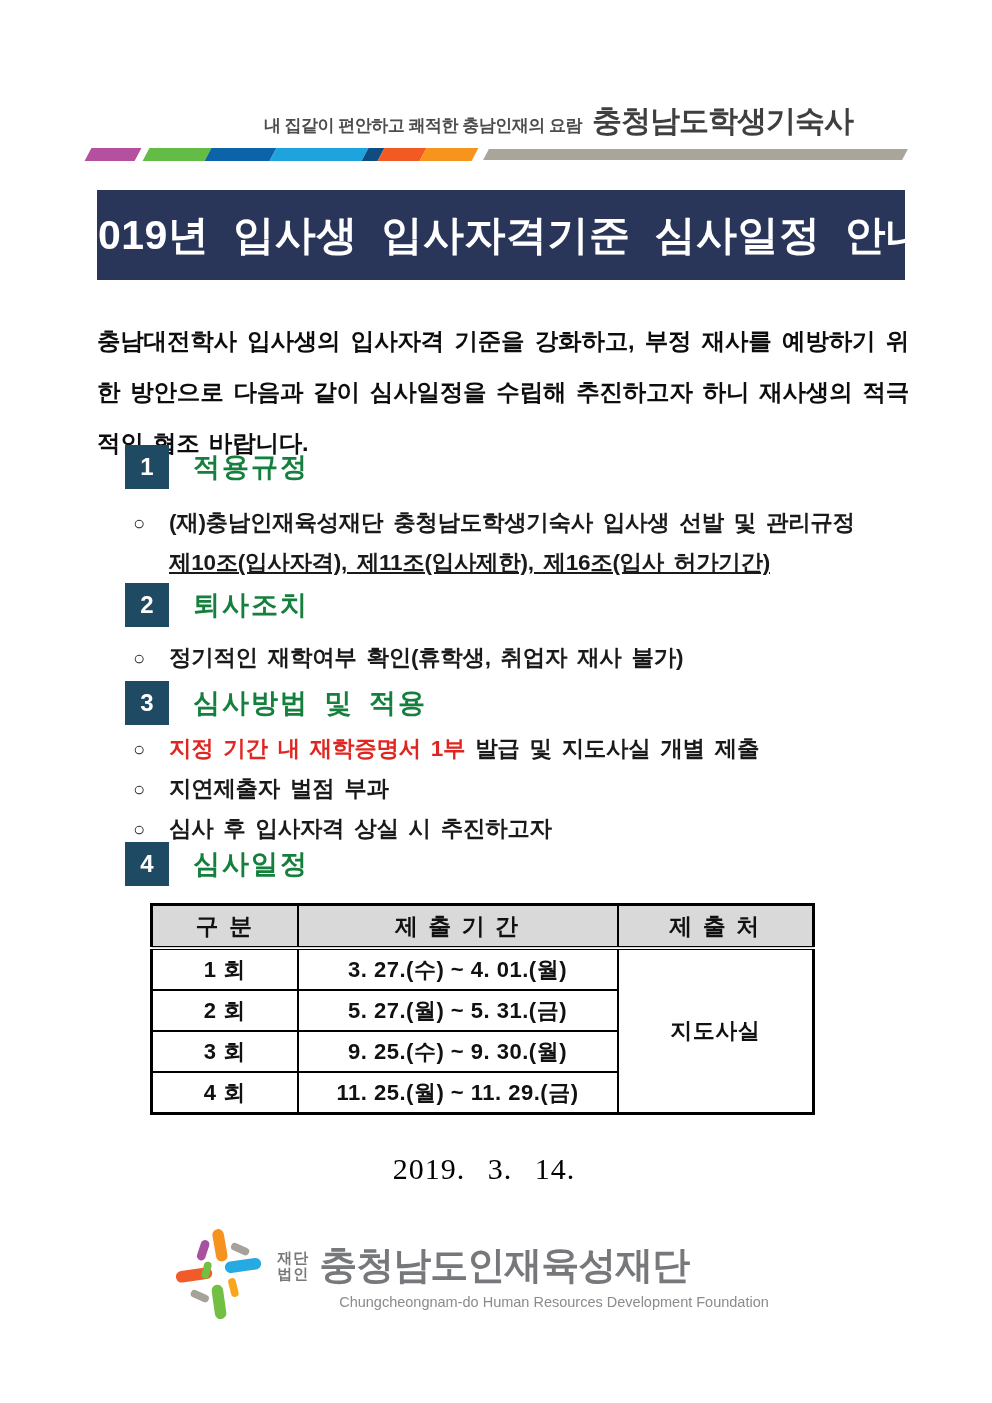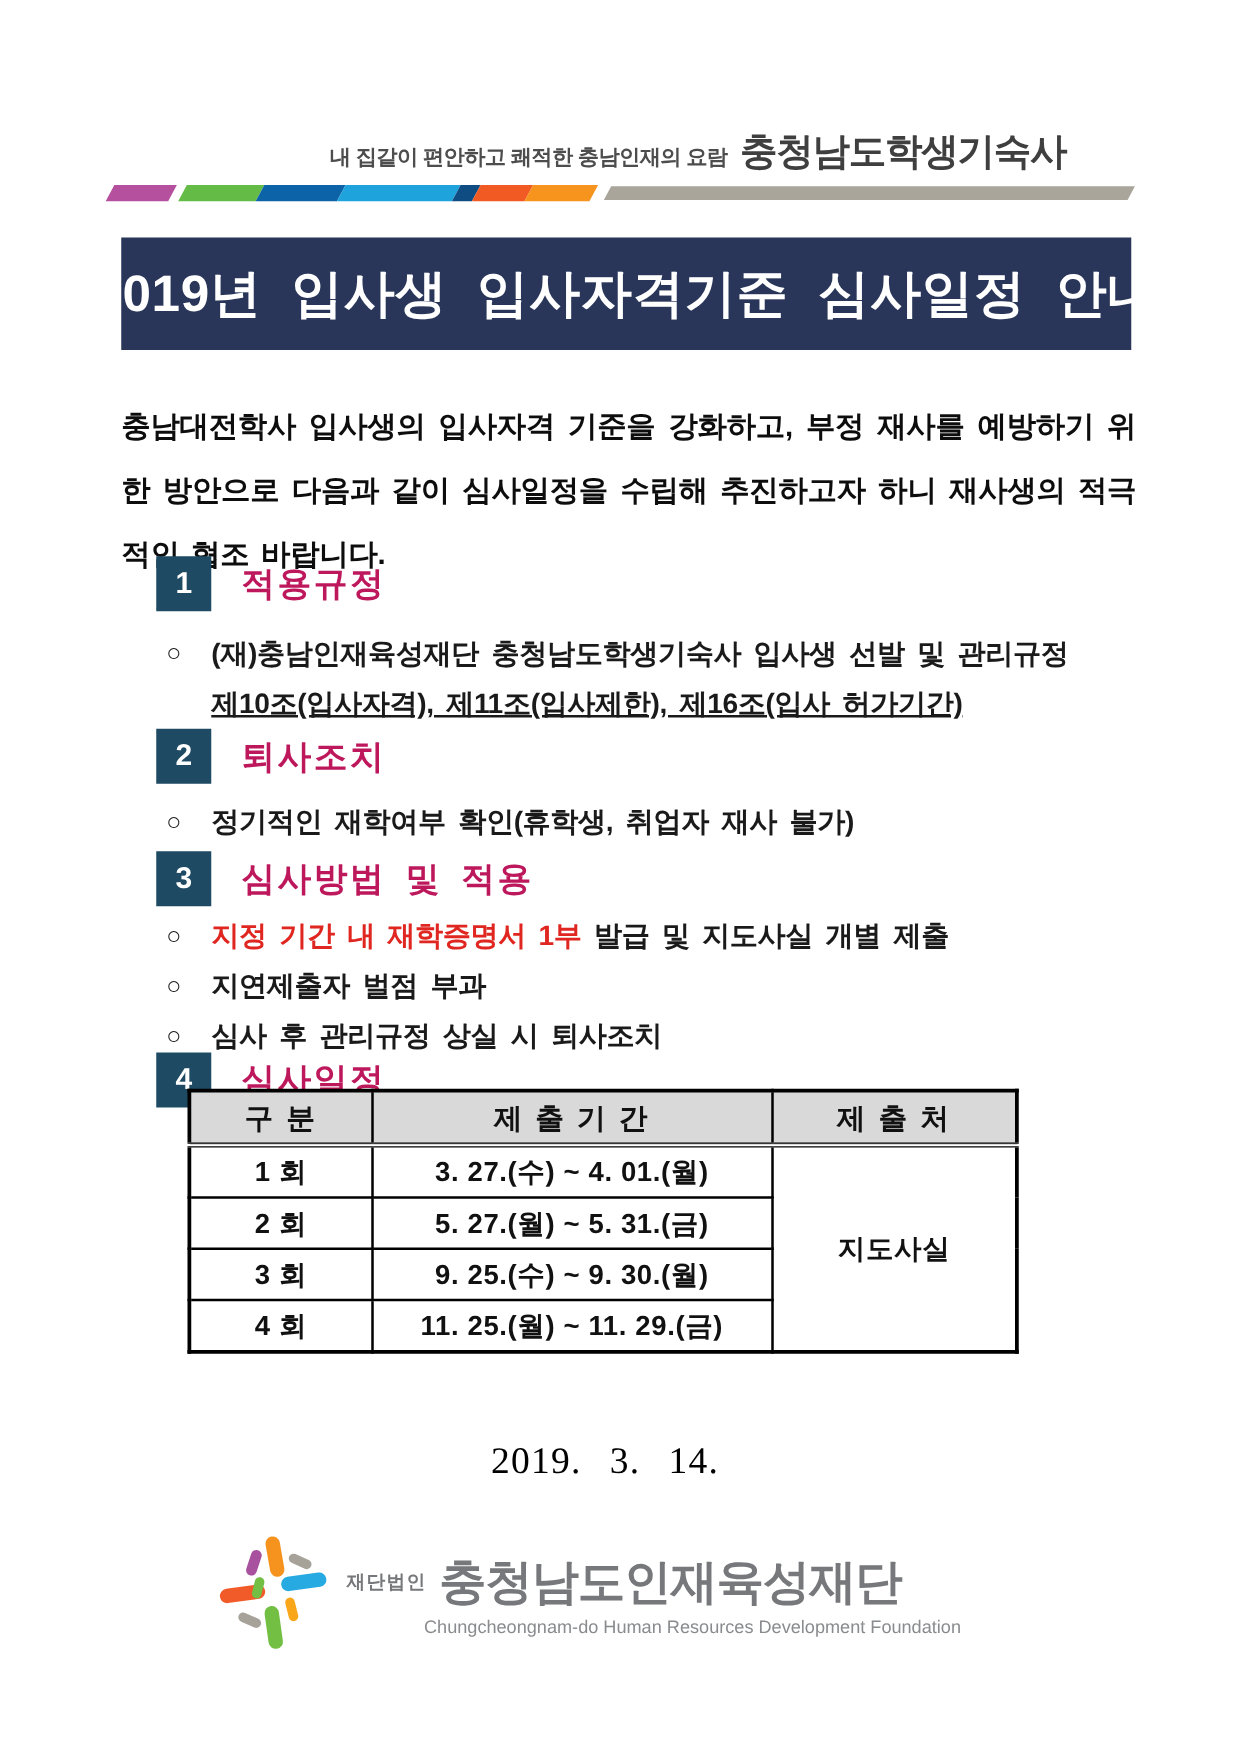--- a/index.html
+++ b/index.html
@@ -58,41 +58,41 @@
   .sec-header{
     position:absolute;left:125px;
     display:flex;align-items:center;gap:24px;
   }
   .sec-num{
     width:44px;height:44px;background:#1e4a63;
     display:flex;align-items:center;justify-content:center;
     color:#ffffff;font-size:24px;font-weight:700;
   }
   .sec-title{
-    font-size:27px;font-weight:800;color:#be185d;
+    font-size:27px;font-weight:800;color:#15803d;
     letter-spacing:2px;word-spacing:6px;white-space:nowrap;
   }
   .sh1{top:445px;} .sh2{top:583px;} .sh3{top:681px;} .sh4{top:842px;}
 
   .bullets{position:absolute;left:133px;width:770px;}
   .b1{top:503px;} .b2{top:638px;} .b3{top:729px;}
   .bullet-line{
     display:flex;align-items:flex-start;
     font-size:22.5px;font-weight:600;color:#1a1a1a;
     line-height:40px;letter-spacing:-0.3px;word-spacing:4px;white-space:nowrap;
   }
   .bullet-line .marker{
     width:36px;flex:0 0 36px;font-size:20px;font-weight:400;line-height:40px;
   }
   .bullet-cont{padding-left:36px;text-decoration:underline;}
   .red-em{color:#e02620;}
 
   
   .sched{
-    position:absolute;left:150px;top:871px;
+    position:absolute;left:150px;top:903px;
     border-collapse:collapse;table-layout:fixed;
   }
   .sched th,.sched td{
     border:2px solid #000000;text-align:center;vertical-align:middle;
     font-weight:600;color:#111;
   }
   .sched th{
     background:#d9d9d9;height:38px;font-size:23px;font-weight:700;
     letter-spacing:2px;border-bottom:4px double #000000;
   }
@@ -112,21 +112,21 @@
 
   
   .foundation{
     position:absolute;left:0;top:1222px;width:100%;
     display:flex;justify-content:center;align-items:flex-start;gap:10px;
   }
   .logo-mark{width:96px;height:108px;flex:0 0 96px;}
   .logo-textcol{display:flex;flex-direction:column;margin-top:18px;}
   .logo-toprow{display:flex;align-items:center;gap:10px;}
   .org-type{
-    display:flex;line-height:16px;
+    display:flex;flex-direction:column;line-height:16px;
     font-size:15px;font-weight:700;color:#77787b;letter-spacing:1px;
   }
   .org-name{
     font-size:38px;font-weight:800;color:#77787b;letter-spacing:-1px;white-space:nowrap;
   }
   .org-name-en{
     margin-top:3px;padding-left:62px;
     font-size:14.5px;font-weight:400;color:#8a8b8e;white-space:nowrap;
   }
 </style>
@@ -189,21 +189,21 @@
     <div class="bullet-line">
       <span class="marker">○</span>
       <span><span class="red-em">지정 기간 내 재학증명서 1부</span><span> 발급 및 지도사실 개별 제출</span></span>
     </div>
     <div class="bullet-line">
       <span class="marker">○</span>
       <span>지연제출자 벌점 부과</span>
     </div>
     <div class="bullet-line">
       <span class="marker">○</span>
-      <span>심사 후 관리규정 상실 시 퇴사조치</span>
+      <span>심사 후 입사자격 상실 시 추진하고자</span>
     </div>
   </div>
 
   <div class="sec-header sh4">
     <div class="sec-num">4</div>
     <div class="sec-title">심사일정</div>
   </div>
 
   <table class="sched">
     <colgroup>

